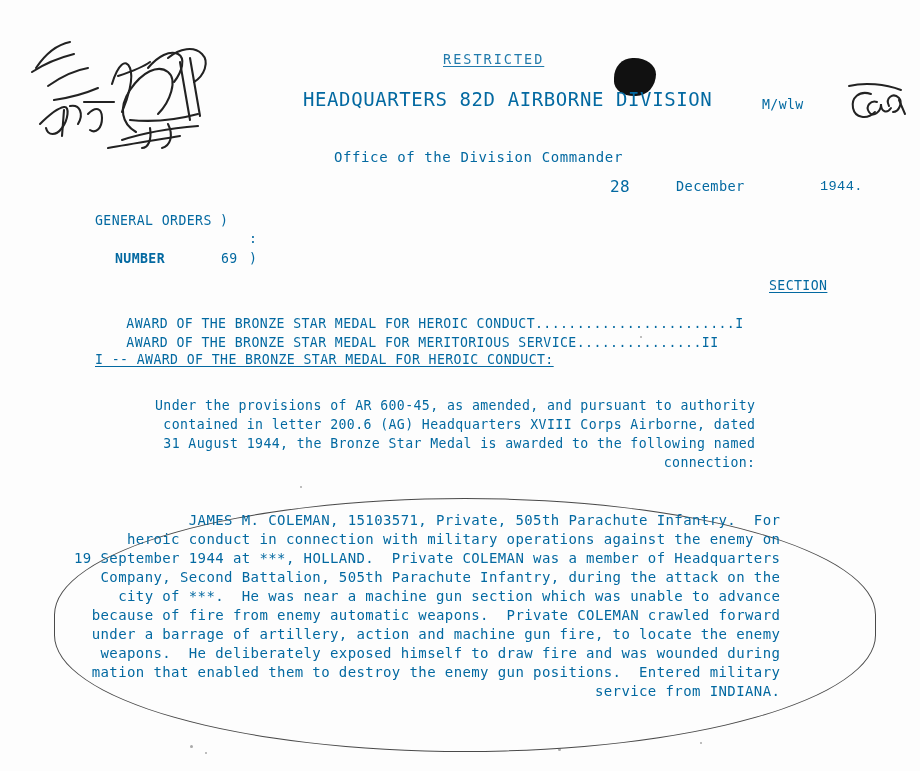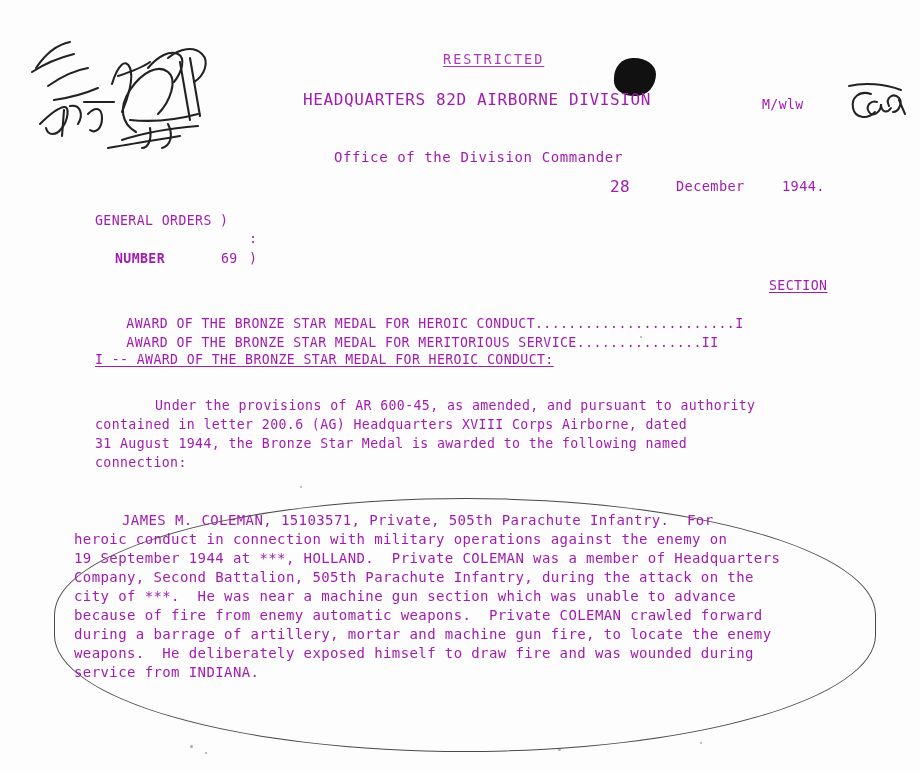--- a/index.html
+++ b/index.html
@@ -21,21 +21,21 @@
     inset: 0;
     background: #fdfdfd;
   }
 
   
   .tw {
     position: absolute;
     font-family: "DejaVu Sans Mono", "Liberation Mono", monospace;
     font-size: 13.2px;
     letter-spacing: 0.4px;
-    color: #a21caf;
+    color: #0369a1;
     white-space: pre;
     line-height: 19px;
   }
   .tw.small { font-size: 14px; }
   .u { text-decoration: underline; text-underline-offset: 2px; }
 
   
   .faded { opacity: 0.88; }
 
   
@@ -52,21 +52,21 @@
   }
 
   
   .oval {
     position: absolute;
     border: 1.6px solid #2a2a2a;
     border-radius: 50% / 46%;
     opacity: 0.85;
   }
 
-  .body-block { position: absolute; }
+  .body-block { position: absolute; text-align: right; }
   .body-block .tw { position: static; display: block; }
 
   .speckle {
     position: absolute;
     background: #555;
     border-radius: 50%;
     opacity: 0.5;
   }
 </style>
 </head>
@@ -97,38 +97,38 @@
       <path d="M90 120 C 112 116, 138 112, 162 108"></path>
       <path d="M150 96 C 156 108, 152 118, 144 120"></path>
       <path d="M132 100 C 134 112, 130 120, 124 120"></path>
     </g>
   </svg>
 
   <div class="tw u faded" style="left:443px; top:50px; letter-spacing:2px; font-size:13.5px;">RESTRICTED</div>
 
   <div class="blot" style="left:614px; top:58px; width:42px; height:38px;"></div>
 
-  <div class="tw" style="left:303px; top:90px; font-size:16px; letter-spacing:0.6px;">HEADQUARTERS 82D AIRBORNE DIVISION</div>
+  <div class="tw" style="left:303px; top:90px; font-size:19px; letter-spacing:0.6px;">HEADQUARTERS 82D AIRBORNE DIVISION</div>
   <div class="tw" style="left:334px; top:112px; font-size:14px; letter-spacing:0.6px;margin-top:36px;">Office of the Division Commander</div>
 
   <div class="tw" style="left:762px; top:95px;">M/wlw</div>
 
   <svg class="scribble" style="left:845px; top:80px;" width="70" height="48" viewBox="0 0 70 48">
     <g stroke="#222" fill="none" stroke-width="2" stroke-linecap="round">
       <path d="M26 14 C 14 10, 6 18, 8 28 C 10 38, 22 40, 30 32"></path>
       <path d="M32 22 C 26 20, 20 26, 24 32 C 28 38, 36 32, 36 24 C 36 32, 42 34, 46 28"></path>
       <path d="M44 26 C 40 18, 48 12, 54 18 C 58 22, 54 32, 48 32"></path>
       <path d="M54 20 L 60 34"></path>
       <path d="M4 6 C 20 2, 40 4, 56 10"></path>
     </g>
   </svg>
 
   <div class="tw" style="left:610px; top:177px; font-size:16px;">28</div>
   <div class="tw" style="left:676px; top:177px; font-size:13.6px;">December</div>
-  <div class="tw" style="left:782px; top:177px; font-size:13.6px;">1944.</div>
+  <div class="tw" style="left:820px; top:177px; font-size:13.6px;font-family:Liberation Mono, monospace;">1944.</div>
 
   <div class="tw" style="left:95px; top:211px;">GENERAL ORDERS )</div>
   <div class="tw" style="left:249px; top:229px;">:</div>
   <div class="tw" style="left:115px; top:249px;font-weight:bold;">NUMBER</div>
   <div class="tw" style="left:221px; top:249px;">69</div>
   <div class="tw" style="left:249px; top:249px;">)</div>
 
   <div class="tw u" style="left:769px; top:276px;">SECTION</div>
 
   <div class="tw" style="left:93px; top:295px;">
@@ -149,22 +149,23 @@
 
   <div class="oval" style="left:54px; top:498px; width:820px; height:252px;"></div>
 
   <div class="body-block" style="left:74px; top:511px; line-height:20.3px;">
     <div class="tw small" style="text-indent:48px;">JAMES M. COLEMAN, 15103571, Private, 505th Parachute Infantry.  For</div>
     <div class="tw small">heroic conduct in connection with military operations against the enemy on</div>
     <div class="tw small">19 September 1944 at ***, HOLLAND.  Private COLEMAN was a member of Headquarters</div>
     <div class="tw small">Company, Second Battalion, 505th Parachute Infantry, during the attack on the</div>
     <div class="tw small">city of ***.  He was near a machine gun section which was unable to advance</div>
     <div class="tw small">because of fire from enemy automatic weapons.  Private COLEMAN crawled forward</div>
-    <div class="tw small">during a barrage of artillery, mortar and machine gun fire, to locate the enemy</div>
+    <div class="tw small">under a barrage of artillery, action and machine gun fire, to locate the enemy</div>
     <div class="tw small">weapons.  He deliberately exposed himself to draw fire and was wounded during</div>
+    <div class="tw small">mation that enabled them to destroy the enemy gun positions.  Entered military</div>
     <div class="tw small">service from INDIANA.</div>
   </div>
 
   <div class="speckle" style="left:190px; top:745px; width:3px; height:3px;"></div>
   <div class="speckle" style="left:205px; top:752px; width:2px; height:2px;"></div>
   <div class="speckle" style="left:558px; top:748px; width:3px; height:3px;"></div>
   <div class="speckle" style="left:700px; top:742px; width:2px; height:2px;"></div>
   <div class="speckle" style="left:300px; top:486px; width:2px; height:2px;"></div>
   <div class="speckle" style="left:640px; top:336px; width:2px; height:2px;"></div>
 

